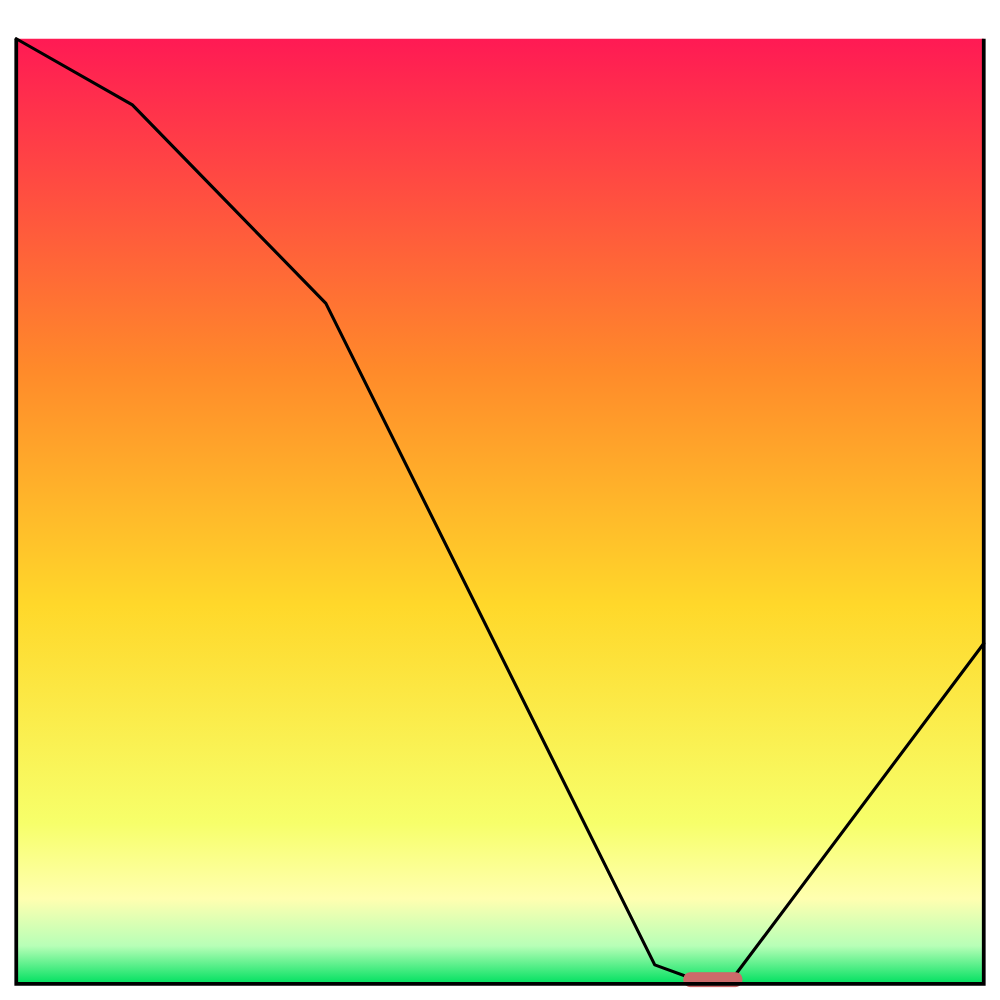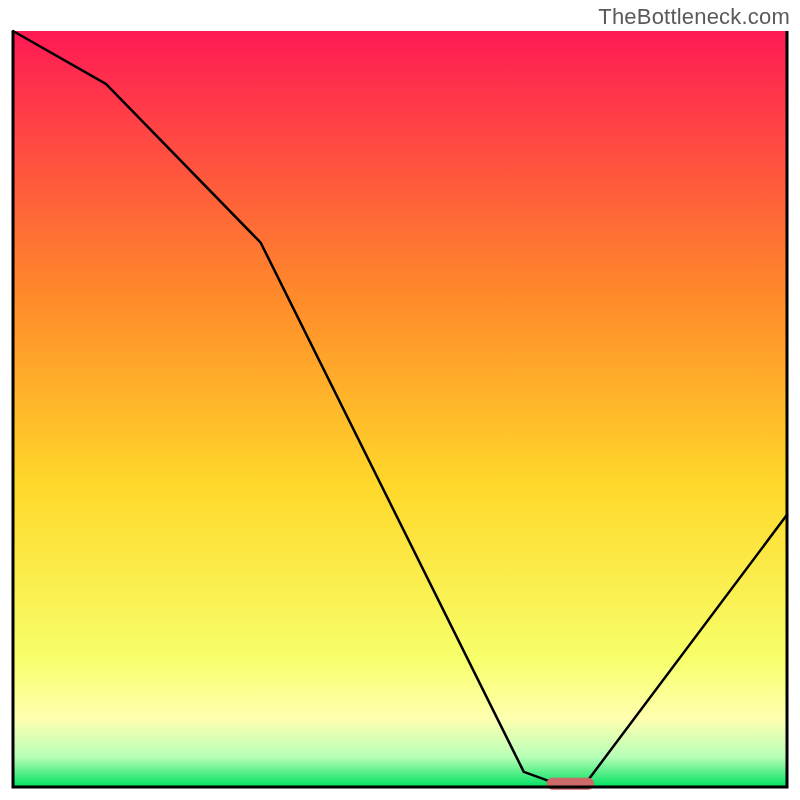--- a/index.html
+++ b/index.html
@@ -34,21 +34,20 @@
     box-sizing: border-box;
   }
   svg {
     display: block;
   }
 </style>
 </head>
 <body>
 <div class="wrap">
 
-<div class="watermark">TheBottleneck.com</div>
 
 <div class="plot-border">
   <svg width="780" height="762" viewBox="0 0 780 762" preserveAspectRatio="none">
     <defs>
       <linearGradient id="bg-grad" x1="0" y1="0" x2="0" y2="1">
         <stop id="g0" offset="0%" stop-color="#ff1a54"></stop>
         <stop id="g1" offset="35%" stop-color="#ff8a2a"></stop>
         <stop id="g2" offset="60%" stop-color="#ffd82a"></stop>
         <stop id="g3" offset="83%" stop-color="#f7ff6a"></stop>
         <stop id="g4" offset="91%" stop-color="#ffffb0"></stop>

